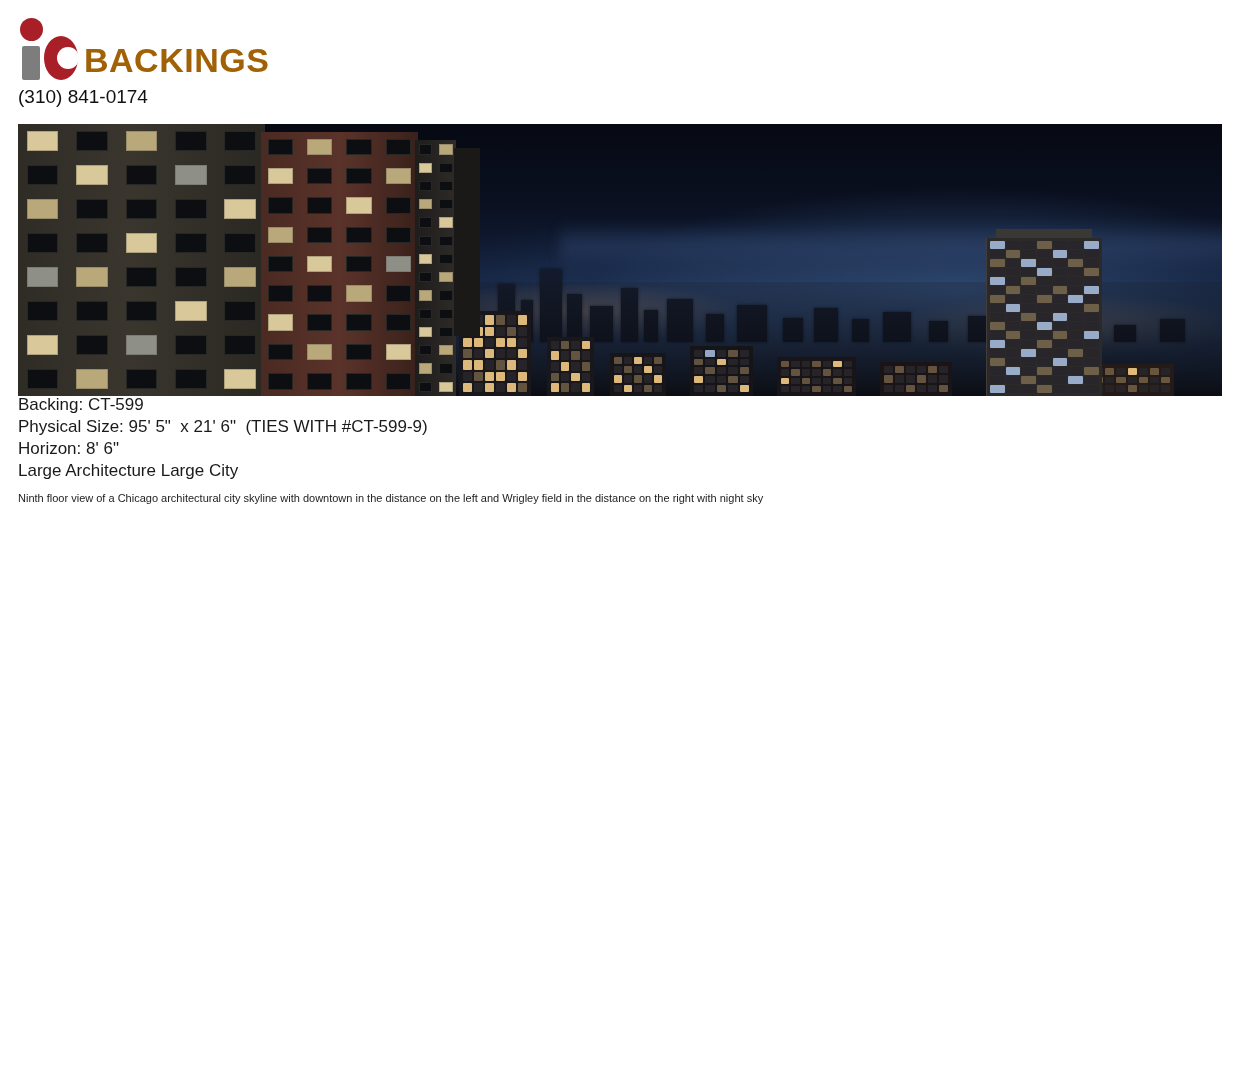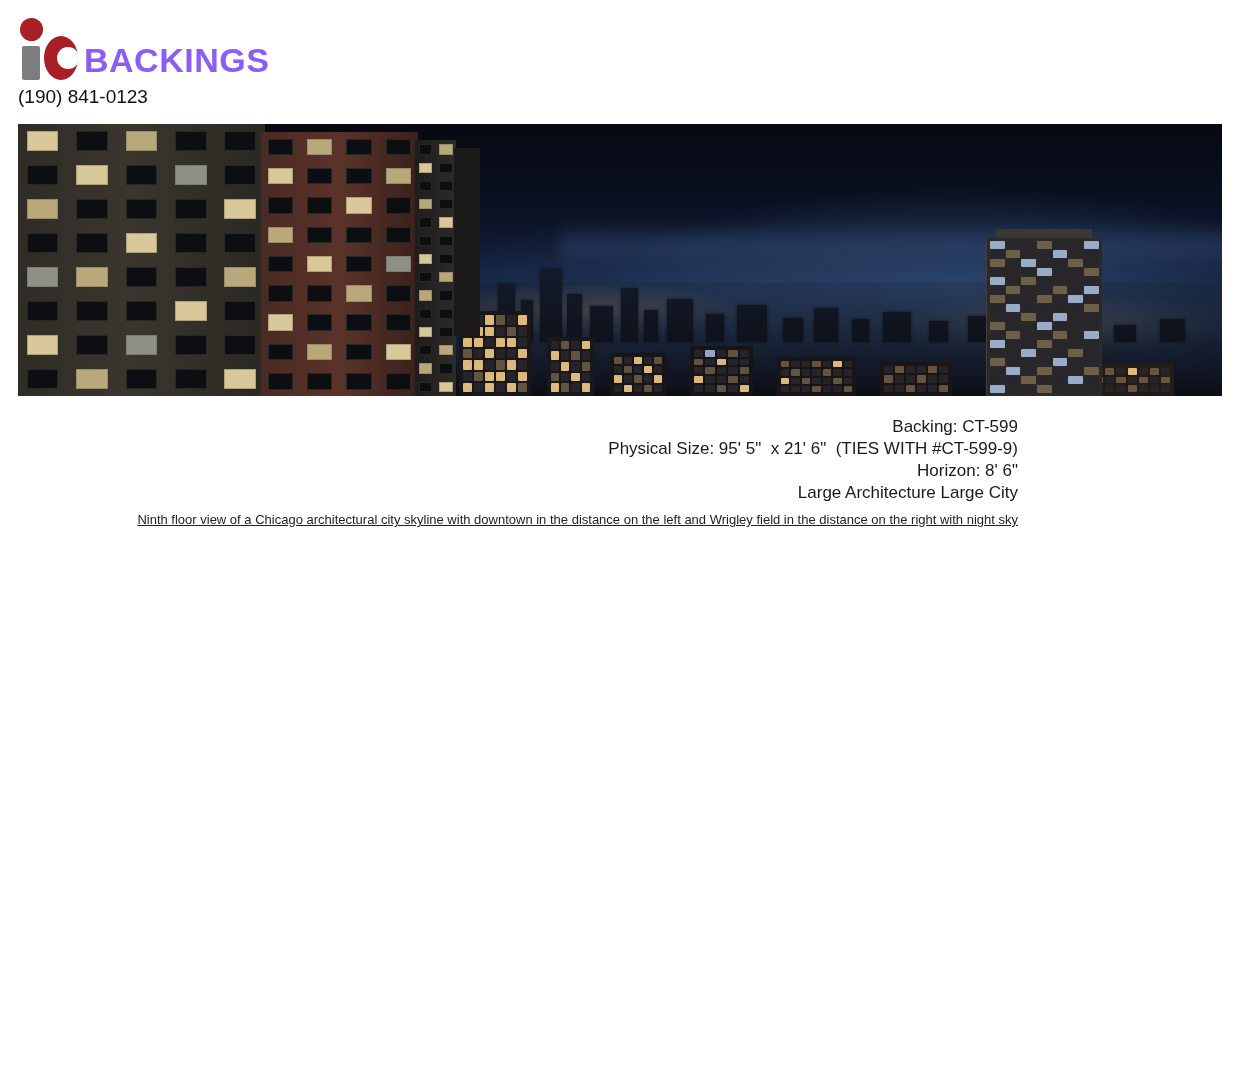--- a/index.html
+++ b/index.html
@@ -71,21 +71,21 @@
     left: 13px;
     top: 11px;
     width: 22px;
     height: 22px;
     border-radius: 50%;
     background: #ffffff;
   }
   .logo-word {
     font-size: 34px;
     font-weight: bold;
-    color: #8b5cf6;
+    color: #a16207;
     letter-spacing: 0.5px;
     line-height: 36px;
     margin-left: 6px;
     padding-bottom: 2px;
   }
   .phone {
     font-size: 19px;
     color: #111111;
     margin-top: 6px;
     line-height: 22px;
@@ -247,53 +247,51 @@
     box-shadow: inset 0 0 0 1px rgba(90,85,75,0.35);
   }
   .pane.lit { background: #d9c89a; }
   .pane.lit2 { background: #b9a87a; }
   .pane.lit3 { background: #8e8f86; }
 
   
   .caption {
     position: absolute;
     left: 18px;
-    top: 416px;
+    top: 394px;
     width: 1000px;
-    text-align: right;
   }
   .cap-line {
     font-size: 17px;
     line-height: 22px;
     color: #1a1a1a;
     white-space: pre;
   }
   .desc {
     margin-top: 9px;
-    font-size: 13px;
+    font-size: 11px;
     line-height: 14px;
     color: #222222;
-    text-decoration: underline;
   }
 </style>
 </head>
 <body>
 
 <div class="page">
 
   <div class="header">
     <div class="logo-row">
       <div class="logo-mark">
         <div class="logo-dot"></div>
         <div class="logo-i"></div>
         <div class="logo-c"></div>
       </div>
       <div class="logo-word">BACKINGS</div>
     </div>
-    <div class="phone">(190) 841-0123</div>
+    <div class="phone">(310) 841-0174</div>
   </div>
 
   <div class="hero">
     <div class="sky"></div>
     <div class="cloudband"></div>
     <div class="glow-left"></div>
     <div class="glow-right"></div>
 
     <div class="far-skyline">
       <div class="far-b" style="left:6%;  width:2.2%; height:62%;"></div>

